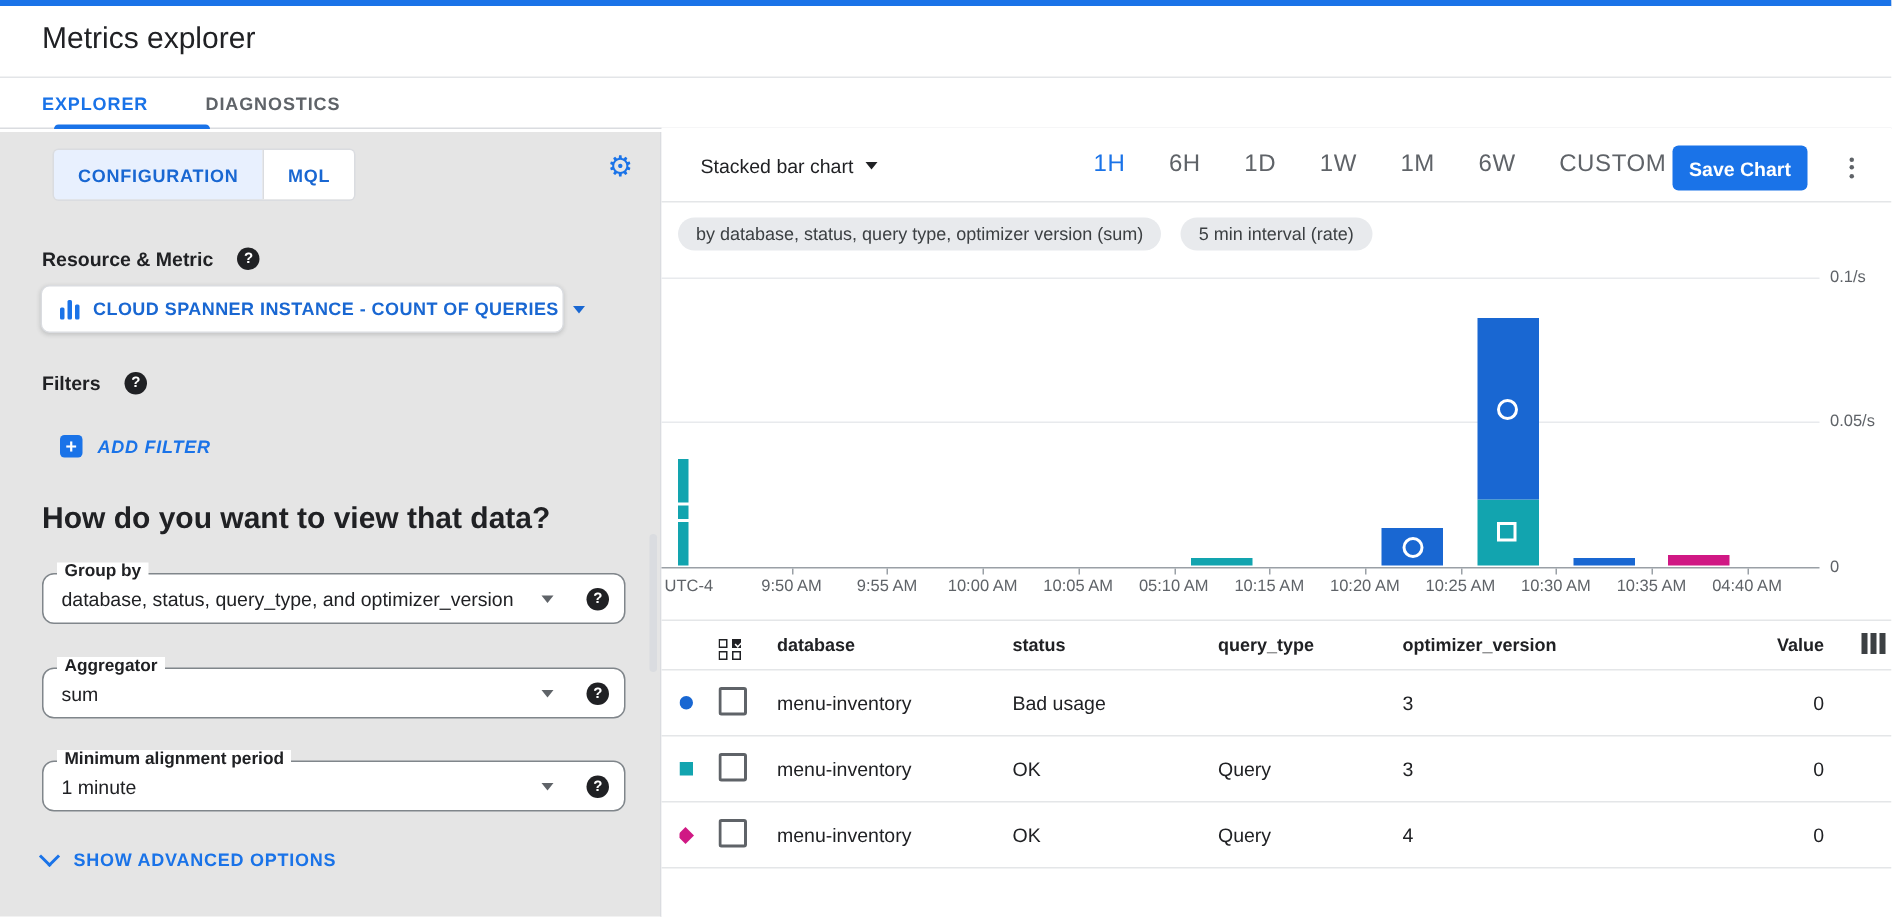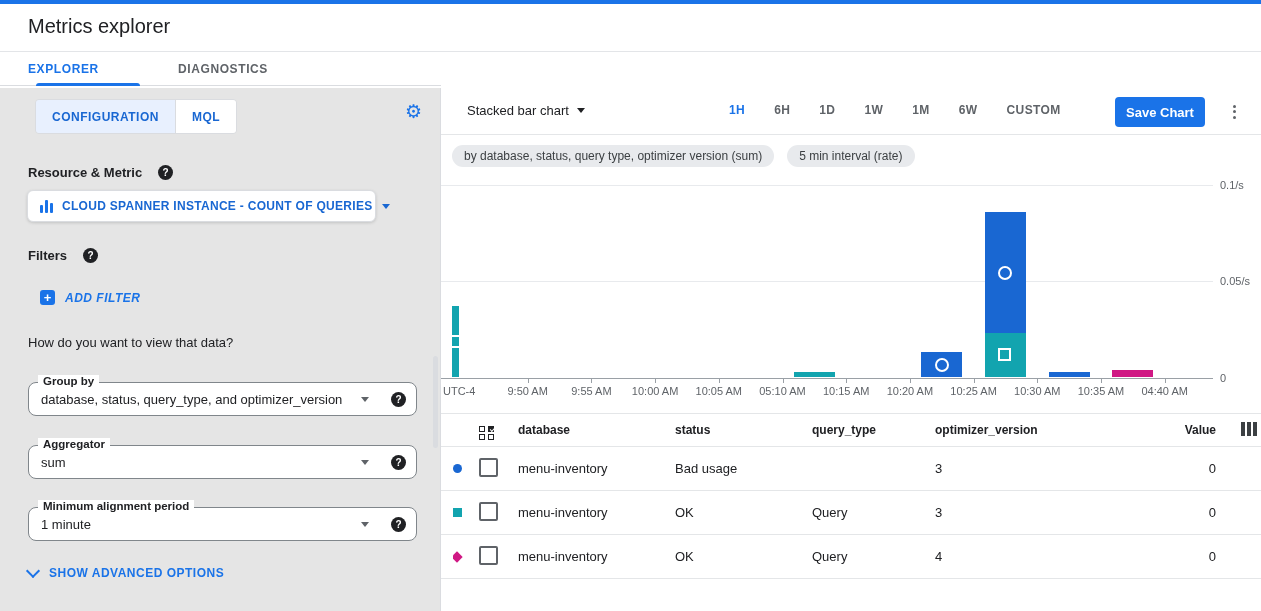--- a/index.html
+++ b/index.html
@@ -33,35 +33,35 @@
   .bch i{display:block;width:3px;background:#1a73e8;border-radius:1px;}
   .bch i:nth-child(1){height:8px;}.bch i:nth-child(2){height:13px;}.bch i:nth-child(3){height:10px;}
   .metric-text{font-size:12px;font-weight:700;letter-spacing:.3px;color:#1967d2;white-space:nowrap;}
   .caret{width:0;height:0;border-left:4px solid transparent;border-right:4px solid transparent;border-top:5px solid #1967d2;flex:none;}
   .caret.dark{border-top-color:#5f6368;}
   .caret.black{border-top-color:#202124;}
   .addfilter{position:absolute;left:40px;top:202px;display:flex;align-items:center;gap:10px;cursor:pointer;font-style:italic;}
   .plus{width:15px;height:15px;border-radius:3px;background:#1a73e8;color:#fff;text-align:center;font:700 13px/15px "Liberation Sans",sans-serif;}
   .plus::before{content:"+";}
   .blue-action{font-size:12px;font-weight:700;letter-spacing:.5px;color:#1a73e8;}
-  .view-heading{position:absolute;left:28px;top:247px;font-size:13px;font-weight:400;color:#202124;}
+  .view-heading{position:absolute;left:28px;top:247px;font-size:20px;font-weight:700;color:#202124;}
   .field{position:absolute;left:28px;width:389px;height:34px;box-sizing:border-box;border:1px solid #80868b;border-radius:8px;background:#fff;display:flex;align-items:center;cursor:pointer;}
   .field-label{position:absolute;left:9px;top:-8px;background:#fff;padding:0 5px;font-size:11.5px;font-weight:700;color:#202124;white-space:nowrap;}
   .field-value{font-size:13px;color:#202124;margin-left:12px;white-space:nowrap;overflow:hidden;flex:1;}
   .field .caret{margin-right:22px;}
   .field .help{margin-right:10px;}
   .advanced{position:absolute;left:28px;top:478px;display:flex;align-items:center;gap:11px;cursor:pointer;}
   .chev{width:8px;height:8px;border-right:2px solid #1a73e8;border-bottom:2px solid #1a73e8;transform:rotate(45deg);margin-top:-5px;}
   .lp-scrollbar{position:absolute;left:433px;top:268px;width:5px;height:92px;background:#dadce0;border-radius:3px;}
   
   .right-panel{position:absolute;left:441px;top:85px;width:820px;height:526px;background:#fff;}
   .toolbar{position:absolute;left:0;top:0;width:820px;height:50px;border-bottom:1px solid #e4e6e8;box-sizing:border-box;}
   .chart-type{position:absolute;left:26px;top:0;height:50px;display:flex;align-items:center;gap:8px;font-size:13px;color:#202124;cursor:pointer;}
   .ranges{position:absolute;left:288px;top:0;height:50px;display:flex;align-items:center;gap:29px;}
-  .range-btn{font-size:12px;font-weight:700;letter-spacing:.4px;color:#5f6368;cursor:pointer;}
+  .range-btn{font-size:16px;font-weight:400;letter-spacing:.4px;color:#5f6368;cursor:pointer;}
   .range-btn.active{color:#1a73e8;}
   .save-btn{position:absolute;left:674px;top:12px;width:90px;height:30px;background:#1a73e8;border-radius:4px;color:#fff;font-size:13px;font-weight:700;display:flex;align-items:center;justify-content:center;cursor:pointer;}
   .kebab{position:absolute;left:789px;top:17px;cursor:pointer;padding:0 3px;}
   .kebab i{display:block;width:3px;height:3px;border-radius:50%;background:#5f6368;margin:2.5px 0;}
   .chips{position:absolute;left:11px;top:60px;display:flex;gap:13px;}
   .chip{height:22px;border-radius:12px;background:#e8eaed;color:#3c4043;font-size:12px;display:flex;align-items:center;padding:0 12px;white-space:nowrap;}
   
   .chart-plot{position:absolute;left:0;top:50px;width:820px;height:278px;}
   .gridline{position:absolute;left:0;width:772px;height:1px;background:#e8eaed;}
   .gridline.zero{background:#9aa0a6;}
@@ -99,21 +99,21 @@
 
 <header class="app-header">
   <div class="page-title">Metrics explorer</div>
 </header>
 
 <nav class="tabbar">
   <div class="tab active" style="left:28px;">
     <span>EXPLORER</span>
     <span class="tab-underline"></span>
   </div>
-  <div class="tab" style="left:137px;margin-left:41px;">
+  <div class="tab" style="left:137px;">
     <span>DIAGNOSTICS</span>
   </div>
 </nav>
 
 <aside class="left-panel">
   <div class="seg-toggle">
     <div class="seg active">CONFIGURATION</div>
     <div class="seg">MQL</div>
   </div>
   <div class="gear"></div>

